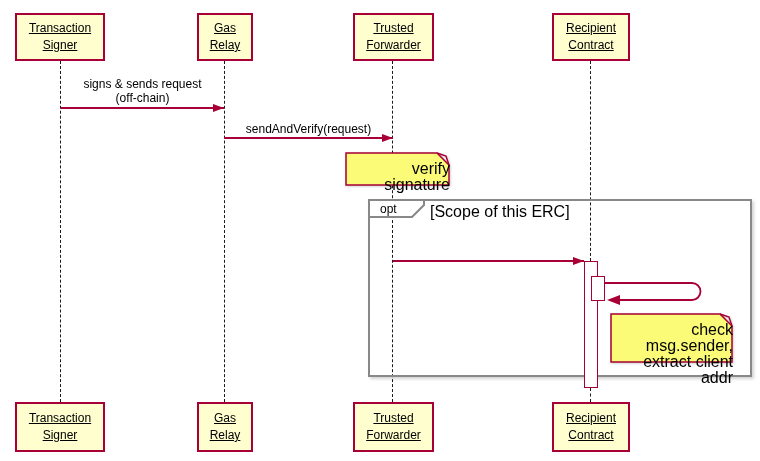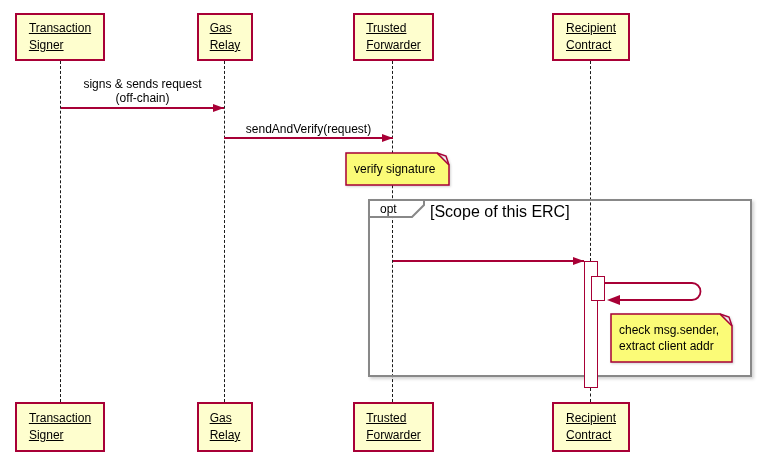--- a/index.html
+++ b/index.html
@@ -10,37 +10,37 @@
     --text:#000000;
     --bg:#FFFFFF;
   }
   html,body{margin:0;padding:0;background:var(--bg);}
   .canvas{
     position:relative;width:760px;height:461px;background:var(--bg);
     font-family:"Liberation Sans",sans-serif;color:var(--text);overflow:hidden;
   }
   .pbox{
     position:absolute;background:var(--box-fill);border:2px solid var(--border);
-    display:flex;align-items:center;justify-content:center;
+    display:flex;align-items:center;justify-content:center;text-align:center;
     font-size:12px;line-height:17px;z-index:6;box-sizing:border-box;
   }
   .pbox span{text-decoration:underline;white-space:pre-line;}
   .lifeline{position:absolute;width:0;border-left:1px dashed #1a1a1a;z-index:1;}
   .msg-label{position:absolute;text-align:center;font-size:12px;line-height:14px;white-space:pre-line;z-index:3;}
   .msg-label.right{text-align:right;}
   .msg-line{position:absolute;height:2px;background:var(--border);z-index:3;}
   .arrowhead{
     position:absolute;width:0;height:0;z-index:3;
     border-top:4px solid transparent;border-bottom:4px solid transparent;
     border-left:11px solid var(--border);
   }
   .activation{position:absolute;background:#fff;border:1.5px solid var(--border);z-index:4;box-sizing:border-box;}
   .note{position:absolute;z-index:5;}
   .note svg{position:absolute;left:0;top:0;filter:drop-shadow(1.5px 1.5px 1px rgba(0,0,0,0.18));}
-  .note-text{position:absolute;font-size:12px;line-height:16px;white-space:pre-line;}
+  .note-text{position:absolute;font-size:16px;line-height:16px;white-space:pre-line;text-align:right;}
   .fragment{
     position:absolute;border:2px solid var(--frame-border);z-index:2;box-sizing:border-box;
     box-shadow:2px 2px 3px rgba(0,0,0,0.18);
   }
   .frag-pentagon{position:absolute;top:-2px;left:-2px;}
   .frag-operator{position:absolute;top:1px;left:10px;font-size:12px;z-index:2;}
   .frag-guard{position:absolute;top:2px;left:60px;font-size:16px;z-index:2;}
   .selfcall{position:absolute;z-index:3;}
   .shape-stroke{stroke:var(--border);fill:none;stroke-width:1.5;}
   .note-body{fill:var(--note-fill);stroke:var(--border);stroke-width:1.5;}

